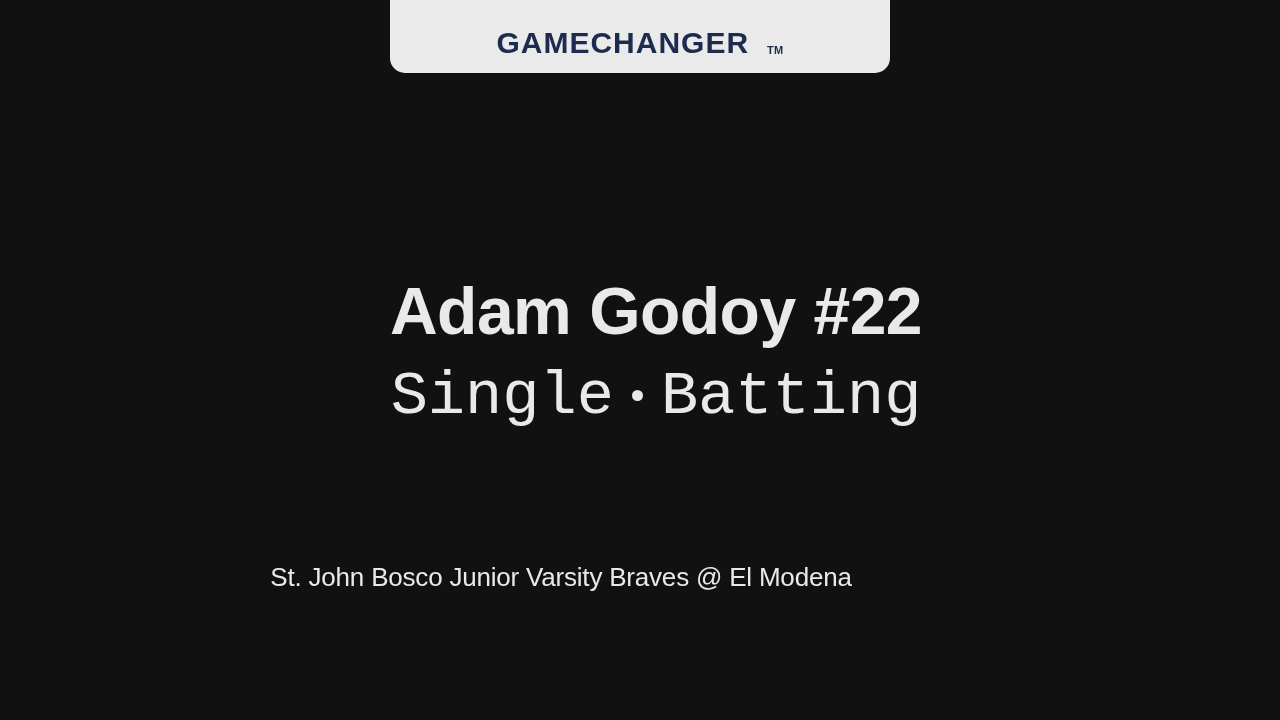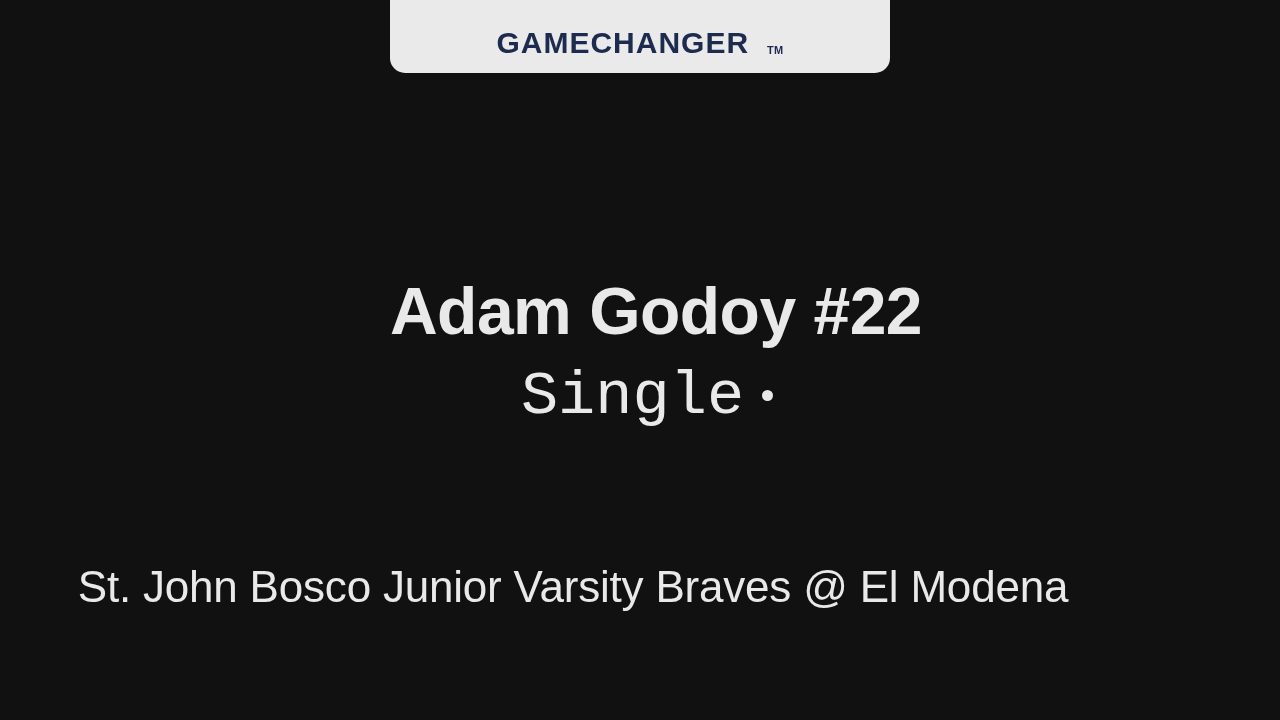--- a/index.html
+++ b/index.html
@@ -113,26 +113,26 @@
     display: block;
     width: 11px;
     height: 11px;
     border-radius: 50%;
     background: #e9e9e9;
   }
 
   .matchup-line {
     position: absolute;
     top: 563px;
-    left: 12px;
+    left: 0;
     width: 1122px;
     text-align: center;
     color: #e9e9e9;
     font-family: "Liberation Sans", sans-serif;
-    font-size: 44px;
+    font-size: 26px;
     font-weight: 400;
     letter-spacing: -0.2px;
     line-height: 1.1;
     white-space: nowrap;
   }
 </style>
 </head>
 <body>
 
 <div class="screen">
@@ -145,18 +145,19 @@
   </div>
 
   <div class="headline-group">
     <div class="player-line">Adam Godoy #22</div>
 
     <div class="play-line">
       <span class="play-type">Single</span>
       <span class="play-sep">
         <span class="dot"></span>
       </span>
+      <span class="play-context">Batting</span>
     </div>
   </div>
 
   <div class="matchup-line">St. John Bosco Junior Varsity Braves @ El Modena</div>
 
 </div>
 
 </body></html>

